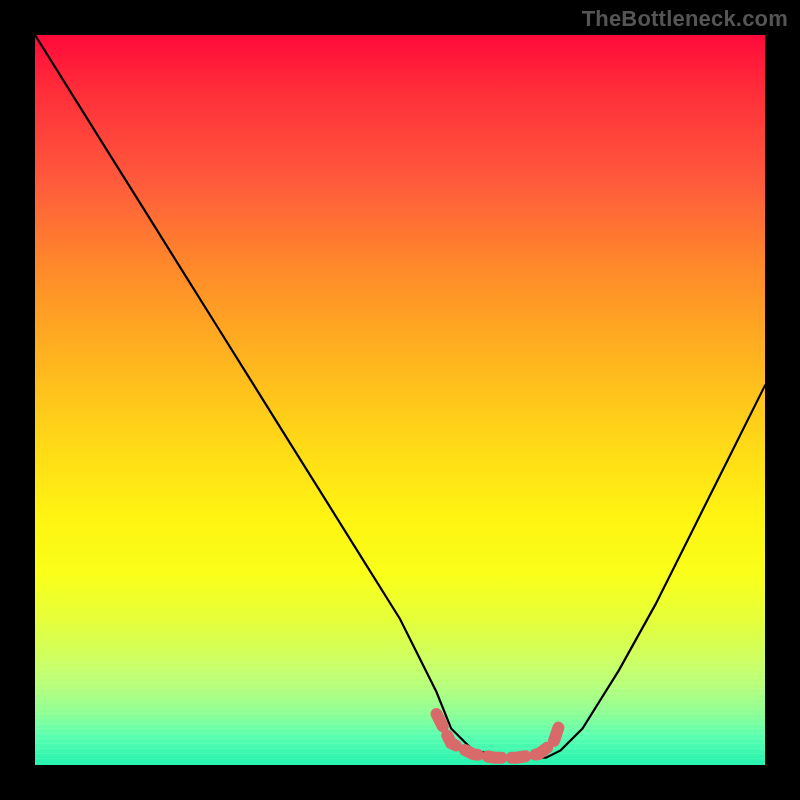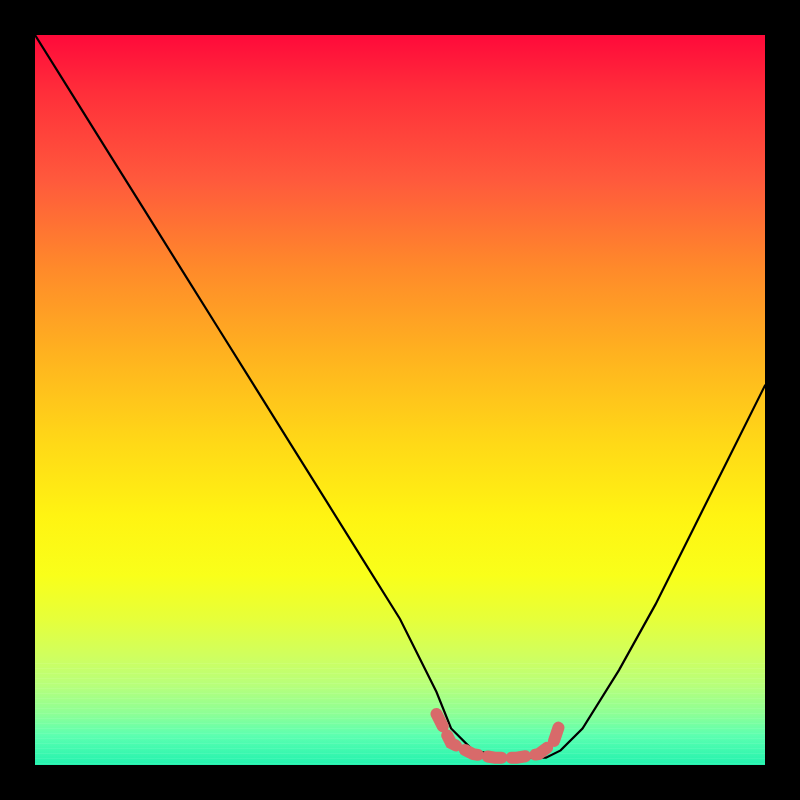--- a/index.html
+++ b/index.html
@@ -80,13 +80,14 @@
 <div class="frame">
 
   <div class="plot-area">
     <div class="stripes"></div>
     <svg class="curve" viewBox="0 0 730 730" preserveAspectRatio="none">
       <path id="main-curve" fill="none" stroke="#000" stroke-width="2.2" stroke-linecap="round" d="M0.00 0.00 L36.50 58.40 L73.00 116.80 L109.50 175.20 L146.00 233.60 L182.50 292.00 L219.00 350.40 L255.50 408.80 L292.00 467.20 L328.50 525.60 L365.00 584.00 L401.50 657.00 L416.10 693.50 L438.00 715.40 L474.50 722.70 L511.00 722.70 L525.60 715.40 L547.50 693.50 L584.00 635.10 L620.50 569.40 L657.00 496.40 L693.50 423.40 L730.00 350.40"></path>
       <path id="highlight-curve" fill="none" stroke="#d86a6a" stroke-width="12" stroke-linecap="round" stroke-dasharray="14 10" d="M401.50 678.90 L416.10 708.10 L438.00 719.05 L459.90 722.70 L481.80 722.70 L503.70 719.05 L518.30 708.10 L525.60 686.20"></path>
     </svg>
   </div>
 
+  <div class="watermark">TheBottleneck.com</div>
 </div>
 
 </body></html>

